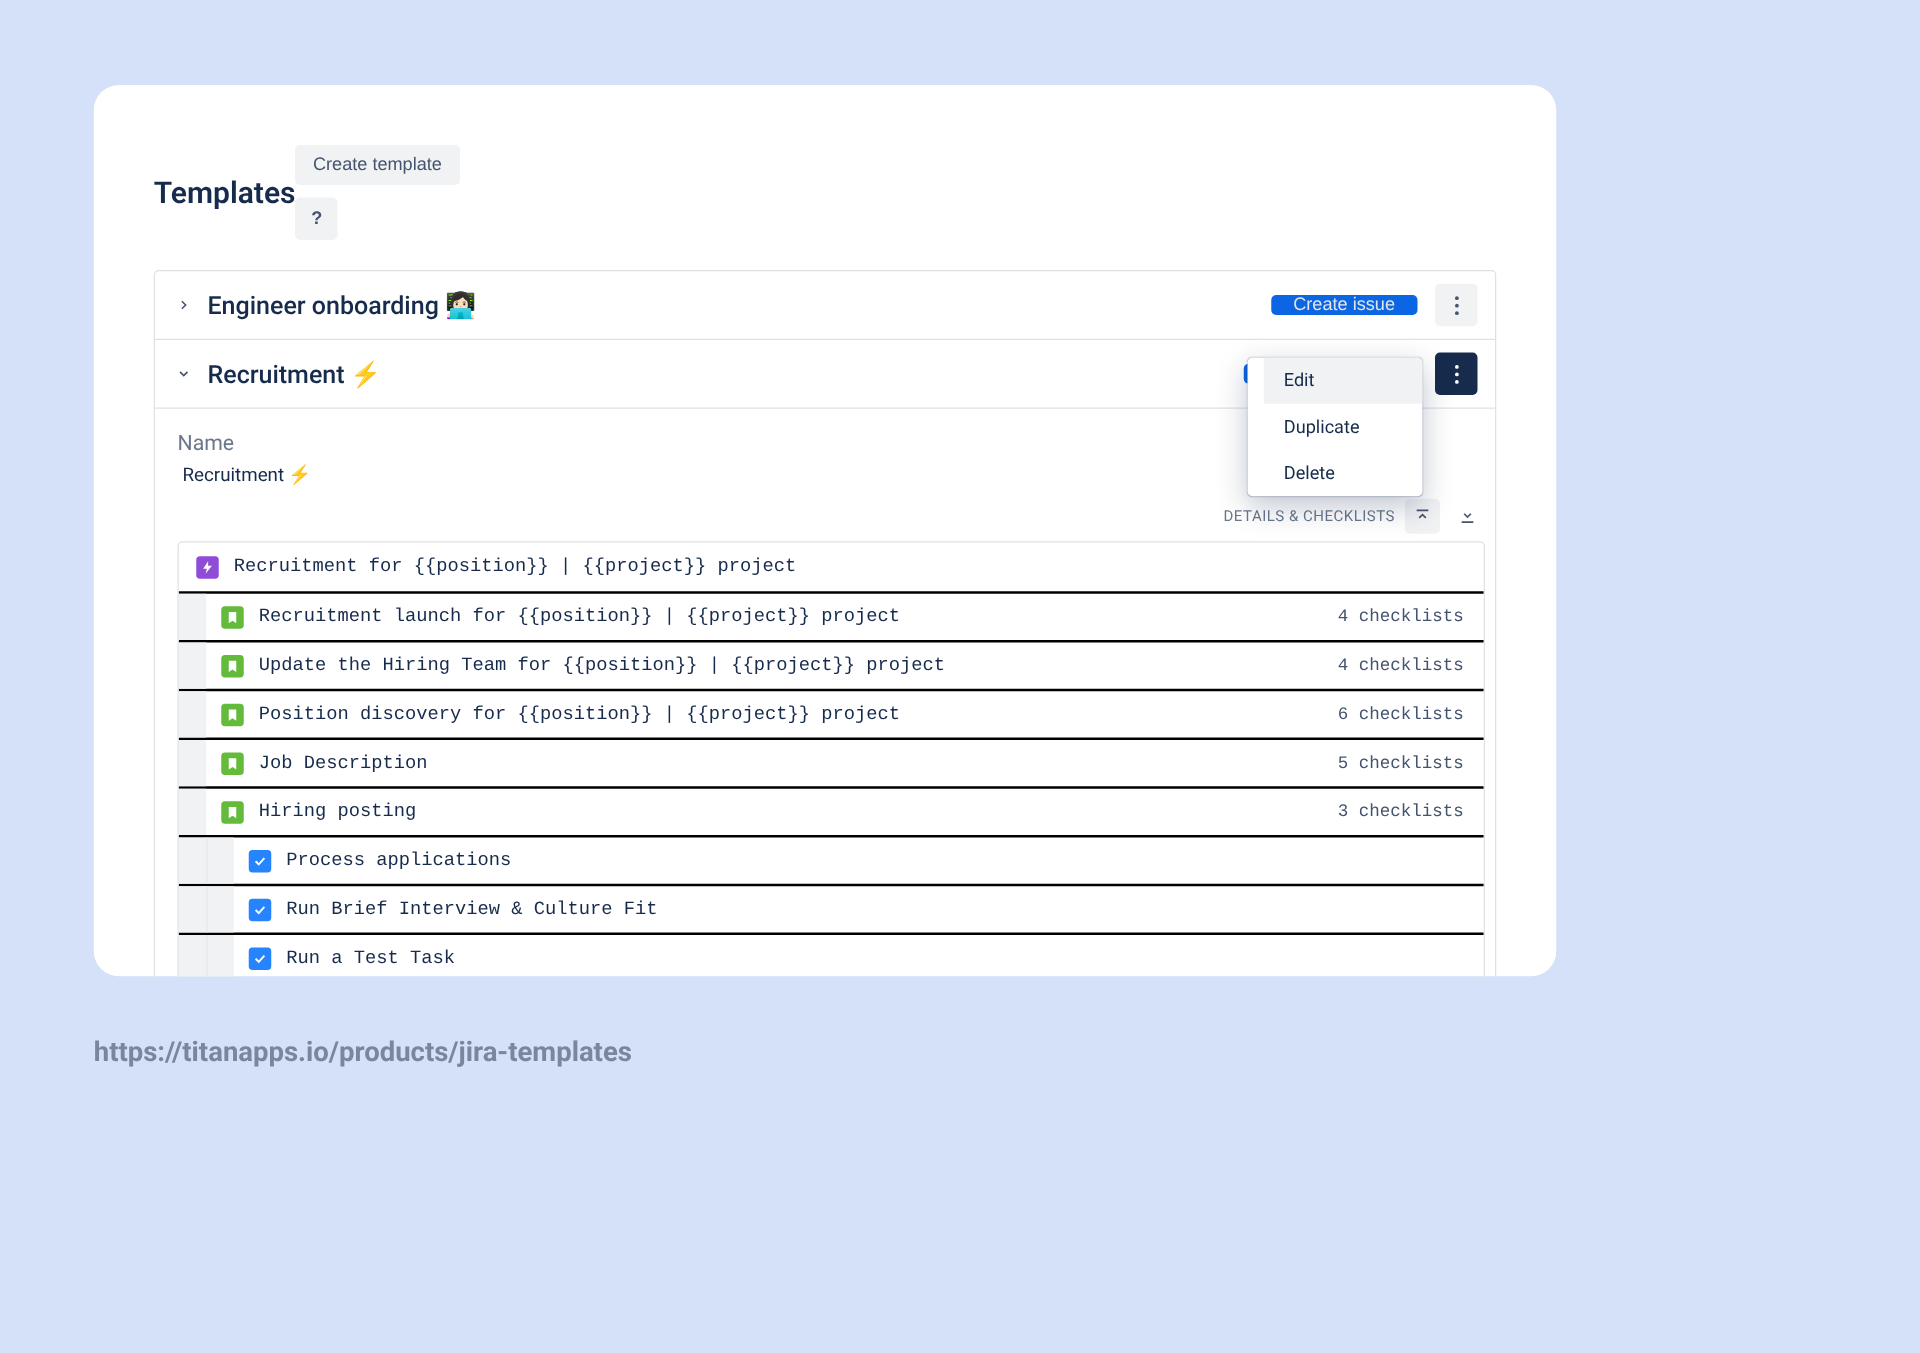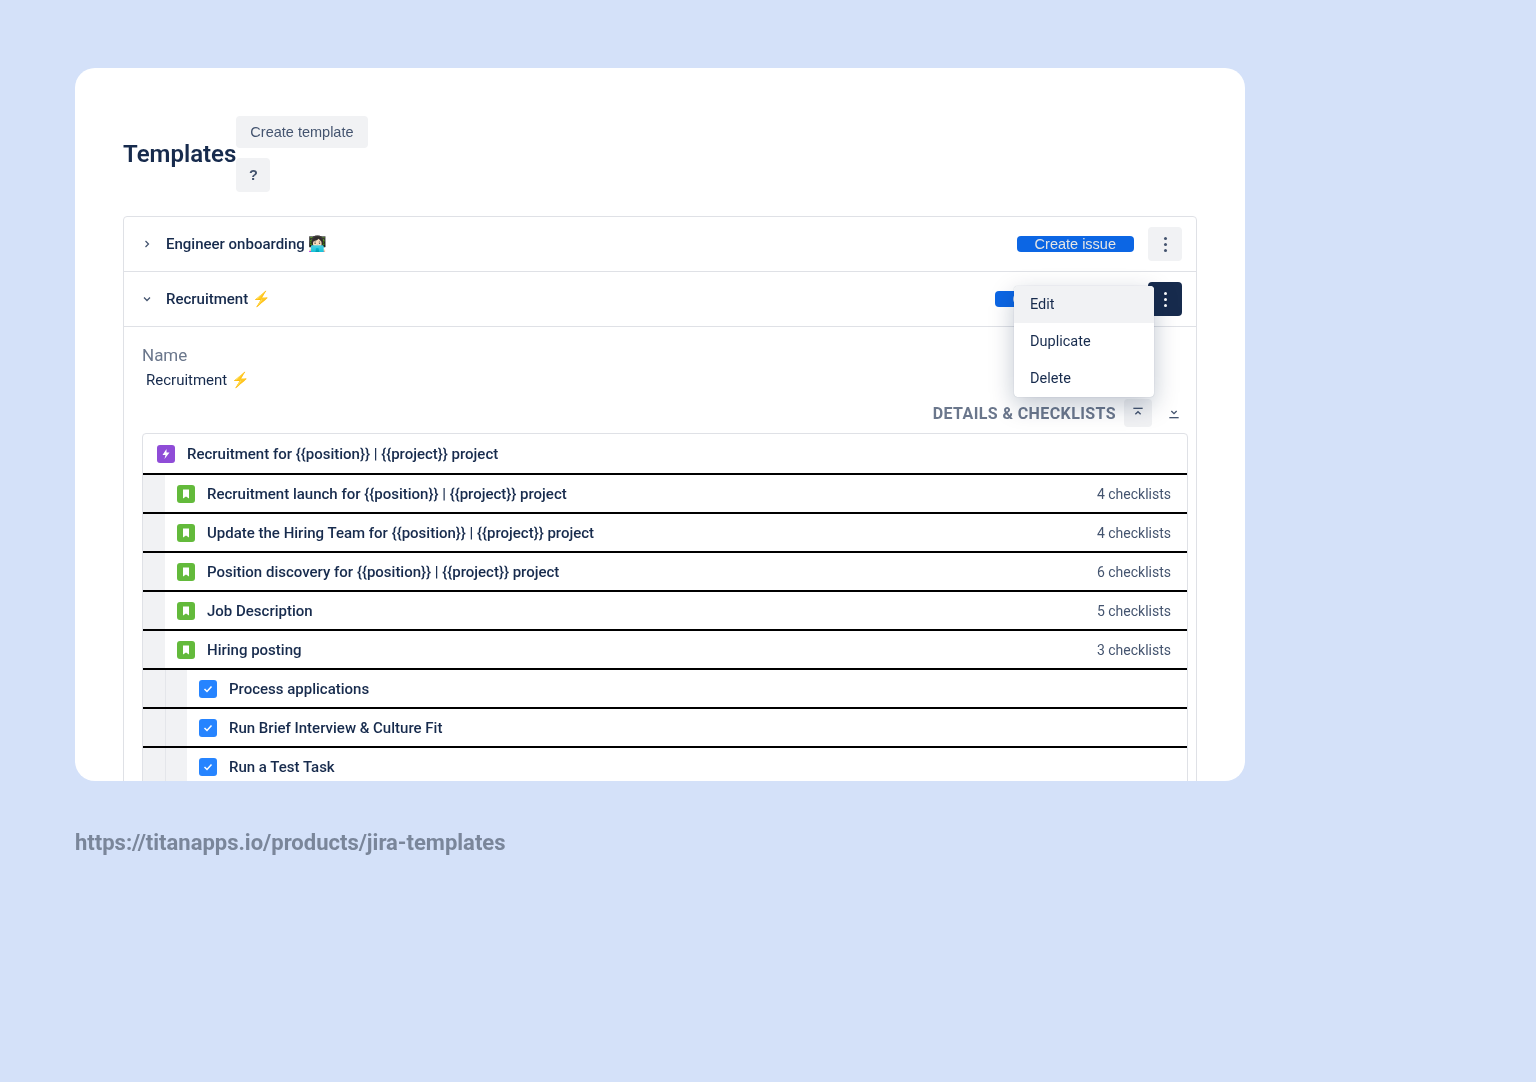--- a/index.html
+++ b/index.html
@@ -58,34 +58,34 @@
   .btn-kebab.dark { background:#172b4d; color:#fff; }
   .dots { display:flex; flex-direction:column; gap:3px;}
   .dots span{ width:3px; height:3px; border-radius:50%; background: currentColor;}
 
   .list { border:1px solid #dfe1e6; border-radius:4px 4px 0 0;}
   .row {
     display:flex; align-items:center; justify-content:space-between;
     padding: 10px 14px;
     border-bottom:1px solid #dfe1e6;
   }
-  .row-left{ display:flex; align-items:center; gap:10px; font-size:15px; font-weight:500; color:#172b4d;}
+  .row-left{ display:flex; align-items:center; gap:10px; font-size:20px; font-weight:500; color:#172b4d;}
   .row-right{ display:flex; align-items:center; gap:14px; position:relative;}
   .chev { width:18px; height:18px; display:inline-flex; align-items:center; justify-content:center;}
   .chev svg{ width:12px; height:12px; }
 
   .panel{ padding: 14px 0 0 14px; }
   .col-label{ font-size:17px; font-weight:400; color:#6b778c; padding: 4px 4px 6px 4px;}
   .title-val{ font-size:15px; color:#172b4d; padding: 0 4px 10px 8px;}
   .dc-row{ display:flex; align-items:center; justify-content:flex-end; gap:8px; padding-right:8px; margin-bottom:6px;}
-  .dc-label{ font-size:16px; font-weight:700; letter-spacing:.4px; color:#6b778c;}
+  .dc-label{ font-size:12px; font-weight:400; letter-spacing:.4px; color:#6b778c;}
   .icon-btn{ width:28px; height:28px; display:inline-flex; align-items:center; justify-content:center; border-radius:4px; cursor:pointer;}
   .icon-btn.active{ background:#f1f2f4;}
 
-  .tree{ border:1px solid #dfe1e6; border-radius:4px 4px 0 0; margin: 4px 8px 0 4px; overflow:hidden;}
+  .tree{ border:1px solid #dfe1e6; border-radius:4px 4px 0 0; margin: 4px 8px 0 4px; overflow:hidden;font-family:Liberation Mono, monospace;}
   .trow{ display:flex; align-items:center; border-top:2px solid #000000; min-height:39px; font-size:15px; font-weight:500; color:#172b4d;}
   .trow:first-child{ border-top:none;}
   .gutter{ width:22px; align-self:stretch; background:#f1f2f4; flex:0 0 22px;}
   .gutter2{ width:22px; align-self:stretch; background:#f1f2f4; flex:0 0 22px; border-left:1px solid #e4e6ea;}
   .tcell{ flex:1; display:flex; align-items:center; justify-content:space-between; padding: 7px 16px 7px 12px;}
   .tleft{ display:flex; align-items:center; gap:12px;}
   .badge-count{ font-size:14px; color:#44546f; font-weight:400;}
   .ic{ width:18px; height:18px; border-radius:3px; display:inline-flex; align-items:center; justify-content:center; flex:0 0 18px;}
   .ic svg{ width:12px; height:12px; }
   .ic-epic{ background:#8f4cd7;}
@@ -153,21 +153,21 @@
       </div>
       <div class="row-right" style="position:relative;">
         <button class="btn btn-primary" style="padding-right:40px">Create issue</button>
         <button class="btn-kebab dark">
             <span class="dots">
               <span></span>
               <span></span>
               <span></span>
             </span>
           </button>
-        <div class="menu" style="top:4px; right:28px;">
+        <div class="menu" style="top:4px; right:44px;padding-left:13px;">
           <div class="menu-item hover">Edit</div>
           <div class="menu-item">Duplicate</div>
           <div class="menu-item">Delete</div>
         </div>
       </div>
     </div>
 
     <div class="panel">
       <div class="col-label">Name</div>
       <div class="title-val">Recruitment ⚡</div>

